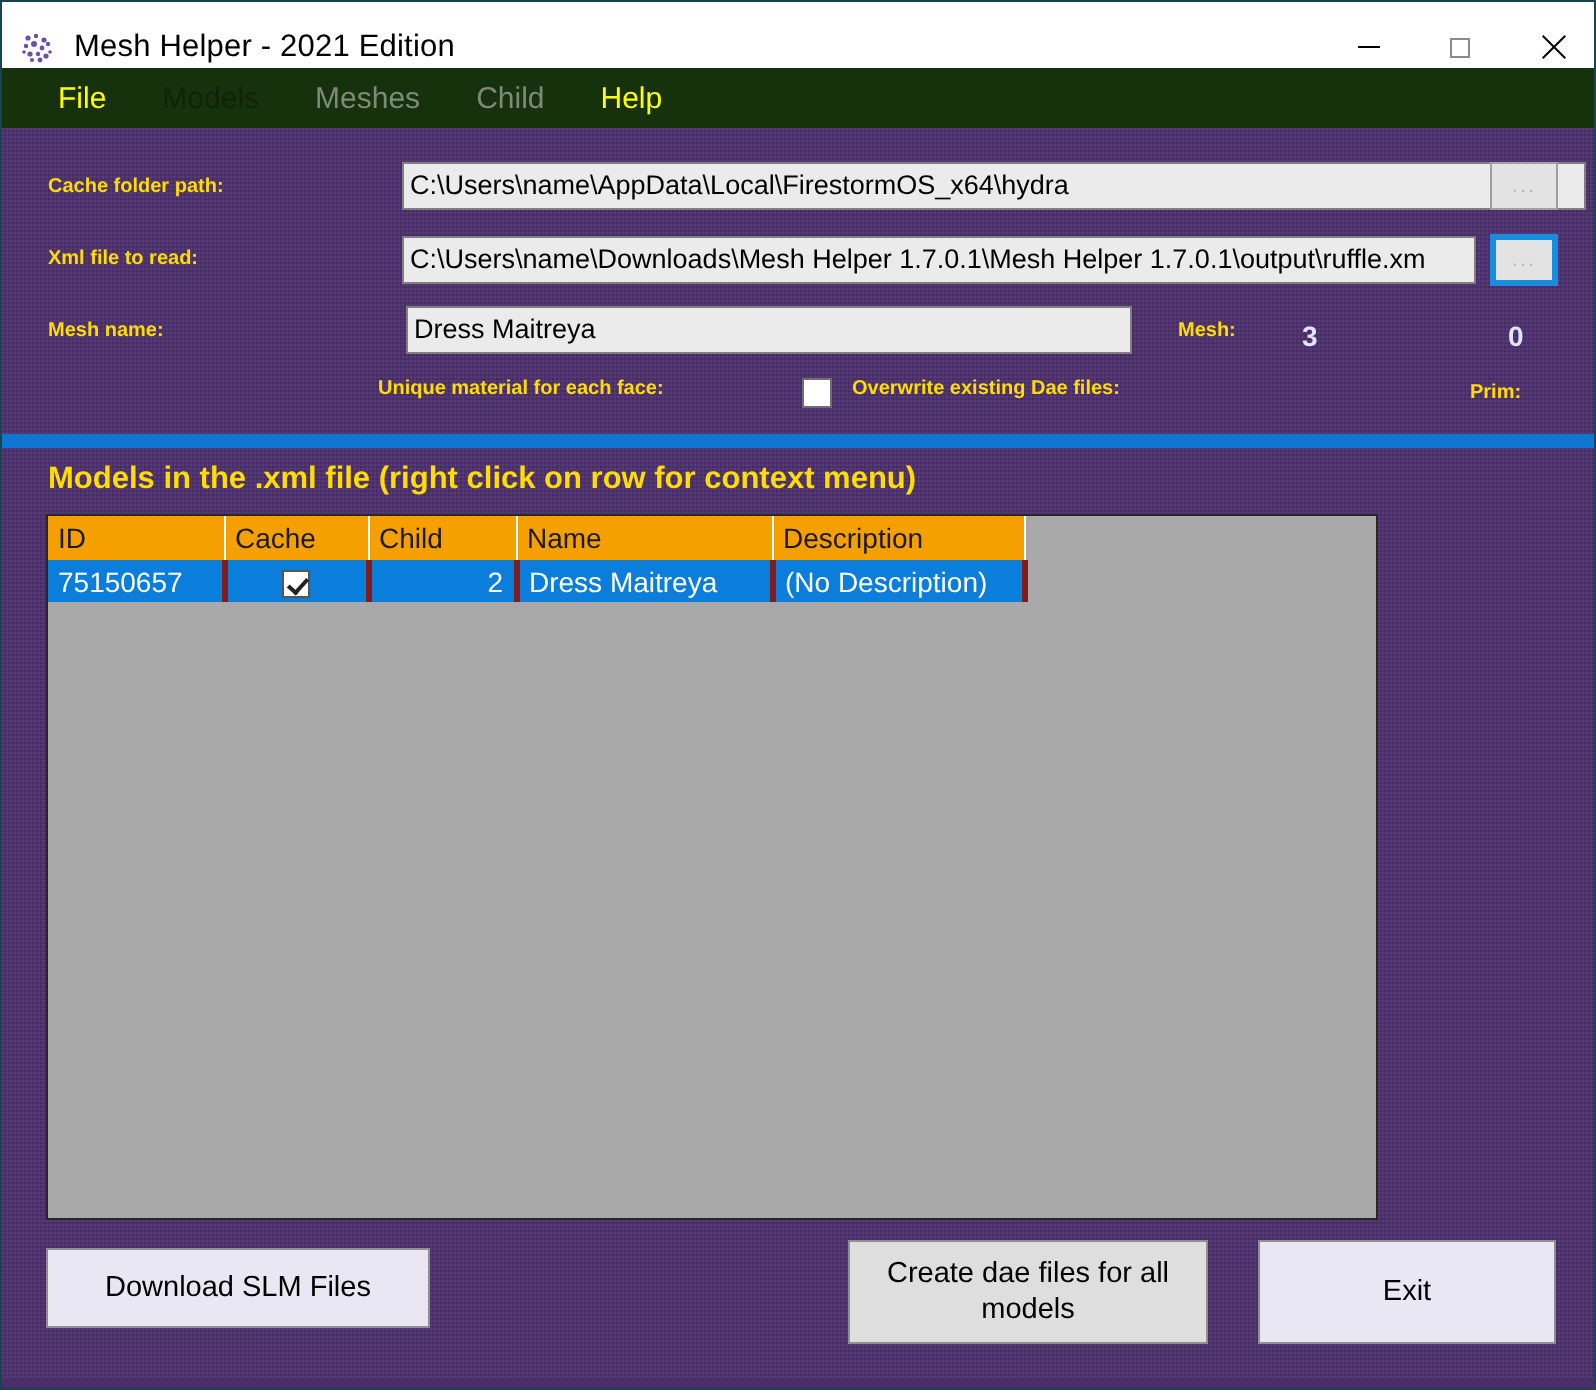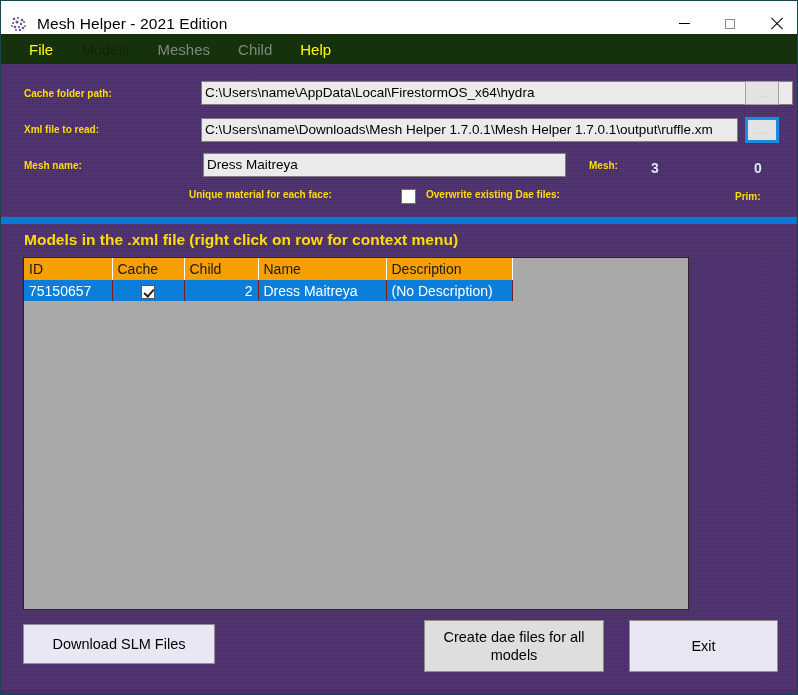--- a/index.html
+++ b/index.html
@@ -187,21 +187,21 @@
     height: 22px;
     border-right: 1px solid #ffffff;
     white-space: nowrap;
   }
   table.grid td {
     background: #0b7ddb;
     color: #ffffff;
     font-size: 14px;
     padding: 1px 5px;
     height: 21px;
-    border-right: 1px solid #7f1d1d;
+    border-right: 3px solid #7f1d1d;
     white-space: nowrap;
     overflow: hidden;
   }
   td.num { text-align: right; }
   td.center { text-align: center; }
   .cellchk {
     display: inline-block;
     width: 14px; height: 14px;
     background: #ffffff;
     border: 1px solid #555;

